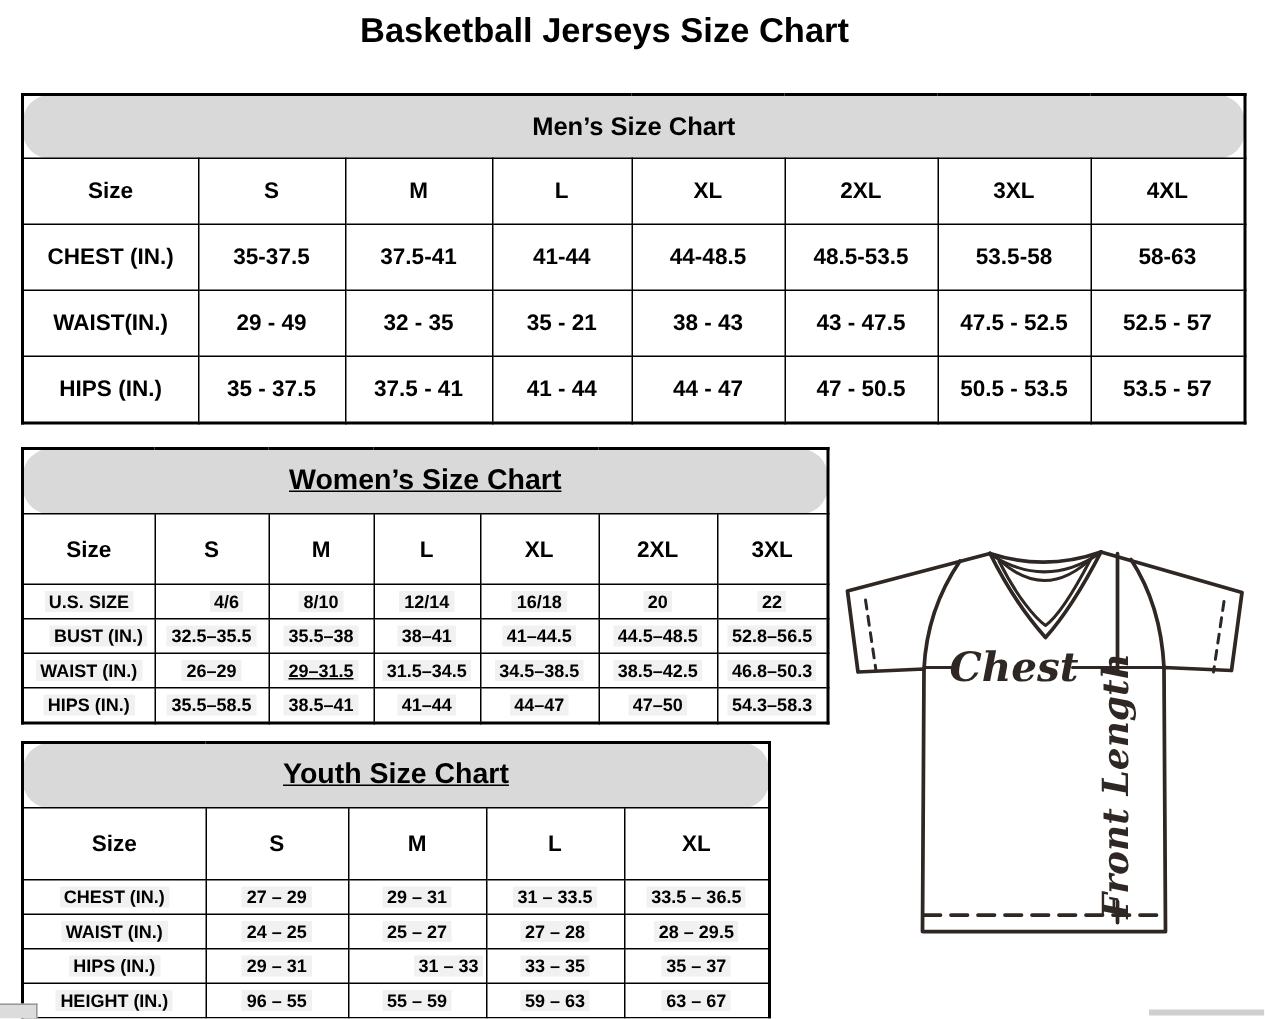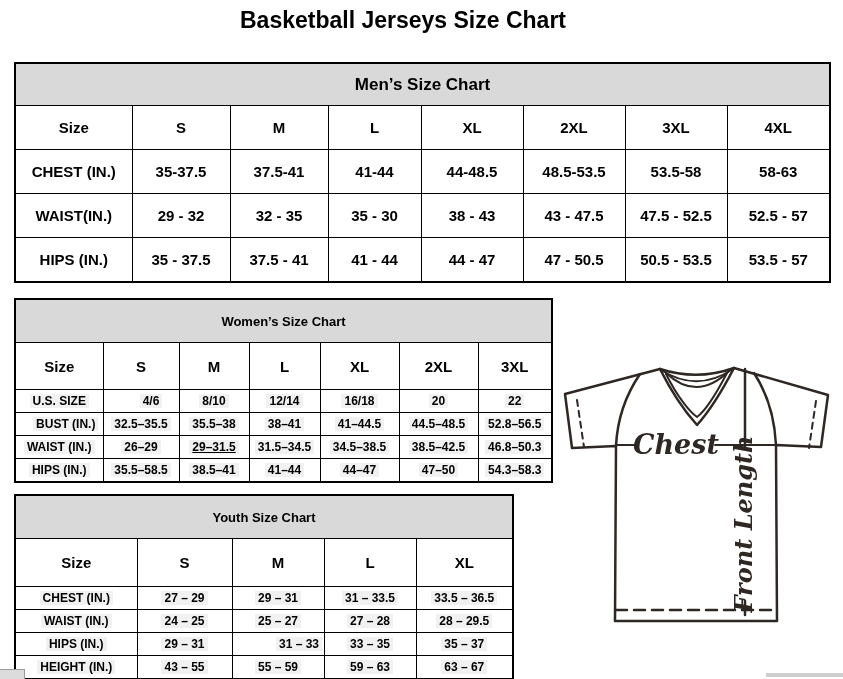--- a/index.html
+++ b/index.html
@@ -23,26 +23,27 @@
   }
   .chart-table th,.chart-table td{
     border:1px solid var(--border,#000);
     text-align:center;vertical-align:middle;
     font-weight:bold;color:#000;
     padding:0;white-space:nowrap;overflow:hidden;
   }
   .chart-table .tbar{
     background:var(--hdr,#d9d9d9);
     font-size:17px;
+    border-radius:19px;
   }
   .t-mens th,.t-mens td{font-size:15px;}
   .t-mens .tbar{font-size:17px;}
   .t-sm th{font-size:15px;}
   .t-sm td{font-size:12px;}
-  .t-sm .tbar{font-size:13px;}
+  .t-sm .tbar{font-size:19px;text-decoration:underline;}
   .hl{background:#f1f1f1;padding:0 3px;}
   .jersey{position:absolute;left:556px;top:357px;width:284px;height:272px;}
   .frag-corner{
     position:absolute;left:0;top:669px;width:24px;height:10px;
     background:#dcdcdc;border-top:1px solid #9a9a9a;border-right:1px solid #9a9a9a;
   }
   .frag-hbar{
     position:absolute;left:766px;top:673px;width:77px;height:4px;
     background:#cfcfcf;
   }
@@ -85,23 +86,23 @@
             <td style="height: 43px;">35-37.5</td>
             <td style="height: 43px;">37.5-41</td>
             <td style="height: 43px;">41-44</td>
             <td style="height: 43px;">44-48.5</td>
             <td style="height: 43px;">48.5-53.5</td>
             <td style="height: 43px;">53.5-58</td>
             <td style="height: 43px;">58-63</td>
           </tr>
           <tr>
             <td style="height: 43px;">WAIST(IN.)</td>
-            <td style="height: 43px;">29 - 32</td>
+            <td style="height: 43px;">29 - 49</td>
             <td style="height: 43px;">32 - 35</td>
-            <td style="height: 43px;">35 - 30</td>
+            <td style="height: 43px;">35 - 21</td>
             <td style="height: 43px;">38 - 43</td>
             <td style="height: 43px;">43 - 47.5</td>
             <td style="height: 43px;">47.5 - 52.5</td>
             <td style="height: 43px;">52.5 - 57</td>
           </tr>
           <tr>
             <td style="height: 43px;">HIPS (IN.)</td>
             <td style="height: 43px;">35 - 37.5</td>
             <td style="height: 43px;">37.5 - 41</td>
             <td style="height: 43px;">41 - 44</td>
@@ -212,21 +213,21 @@
           </tr>
           <tr>
             <td style="height: 22px;"><span class="hl">HIPS (IN.)</span></td>
             <td style="height: 22px;"><span class="hl">29 – 31</span></td>
             <td style="height: 22px; padding-left: 42px;"><span class="hl">31 – 33</span></td>
             <td style="height: 22px;"><span class="hl">33 – 35</span></td>
             <td style="height: 22px;"><span class="hl">35 – 37</span></td>
           </tr>
           <tr>
             <td style="height: 22px;"><span class="hl">HEIGHT (IN.)</span></td>
-            <td style="height: 22px;"><span class="hl">43 – 55</span></td>
+            <td style="height: 22px;"><span class="hl">96 – 55</span></td>
             <td style="height: 22px;"><span class="hl">55 – 59</span></td>
             <td style="height: 22px;"><span class="hl">59 – 63</span></td>
             <td style="height: 22px;"><span class="hl">63 – 67</span></td>
           </tr>
         </tbody>
       </table>
     </div>
 
   <svg class="jersey" viewBox="0 0 284 272" xmlns="http://www.w3.org/2000/svg">
     <g fill="none" stroke="#2e2723" stroke-width="2.5" stroke-linejoin="round" stroke-linecap="round">

